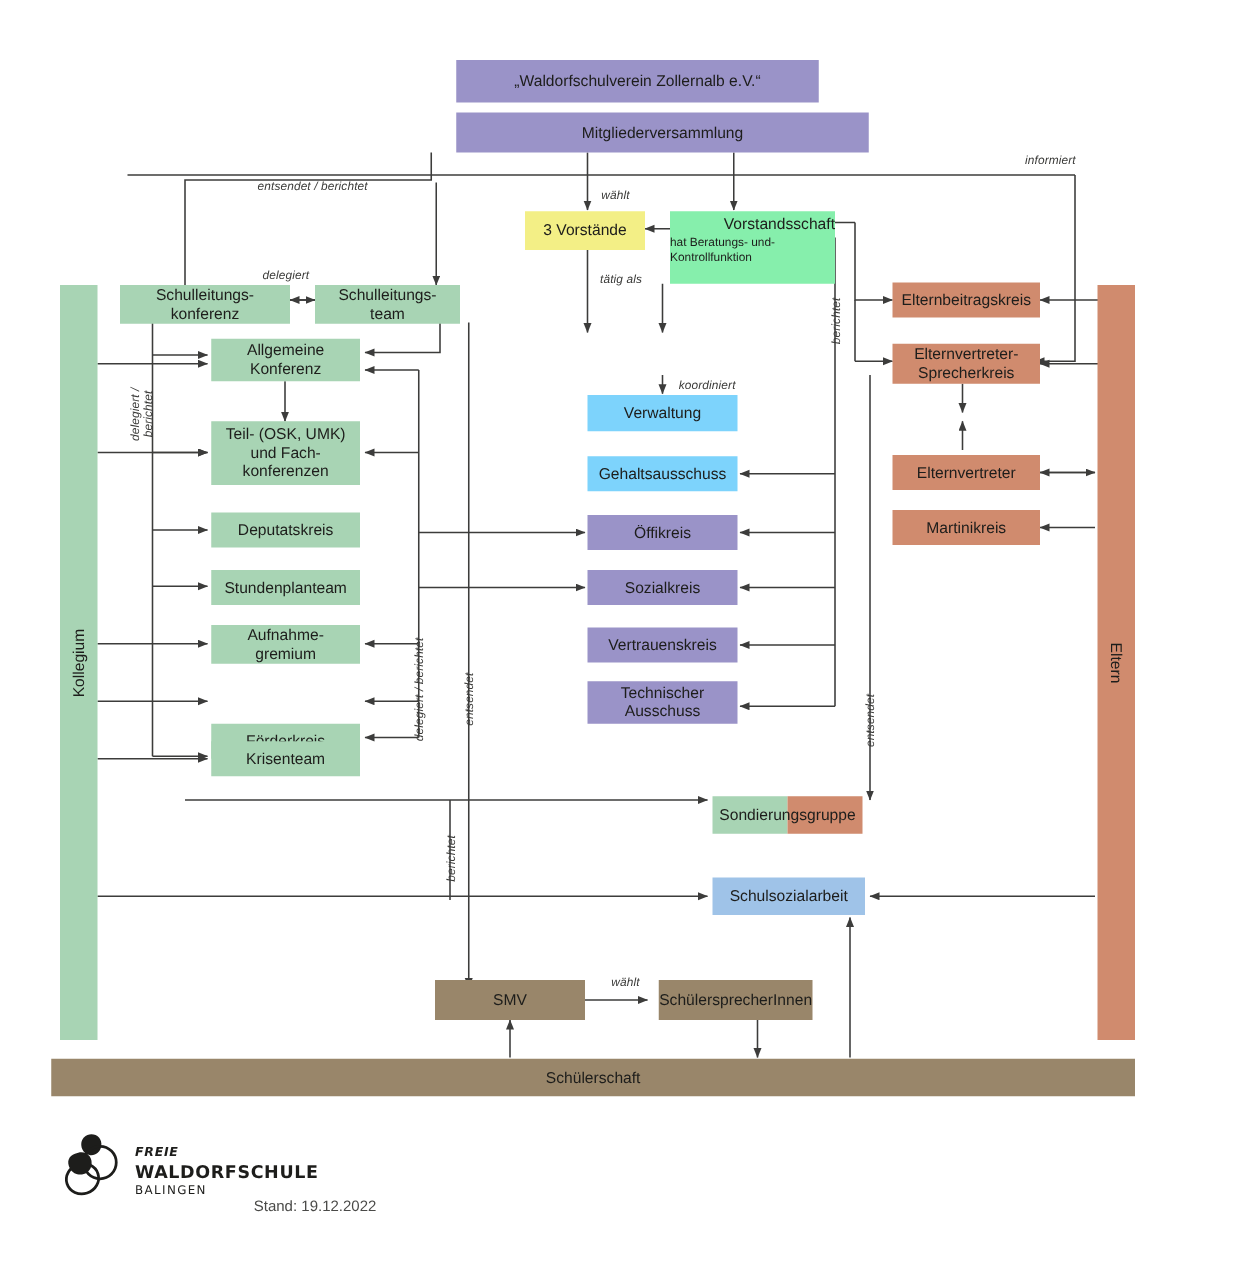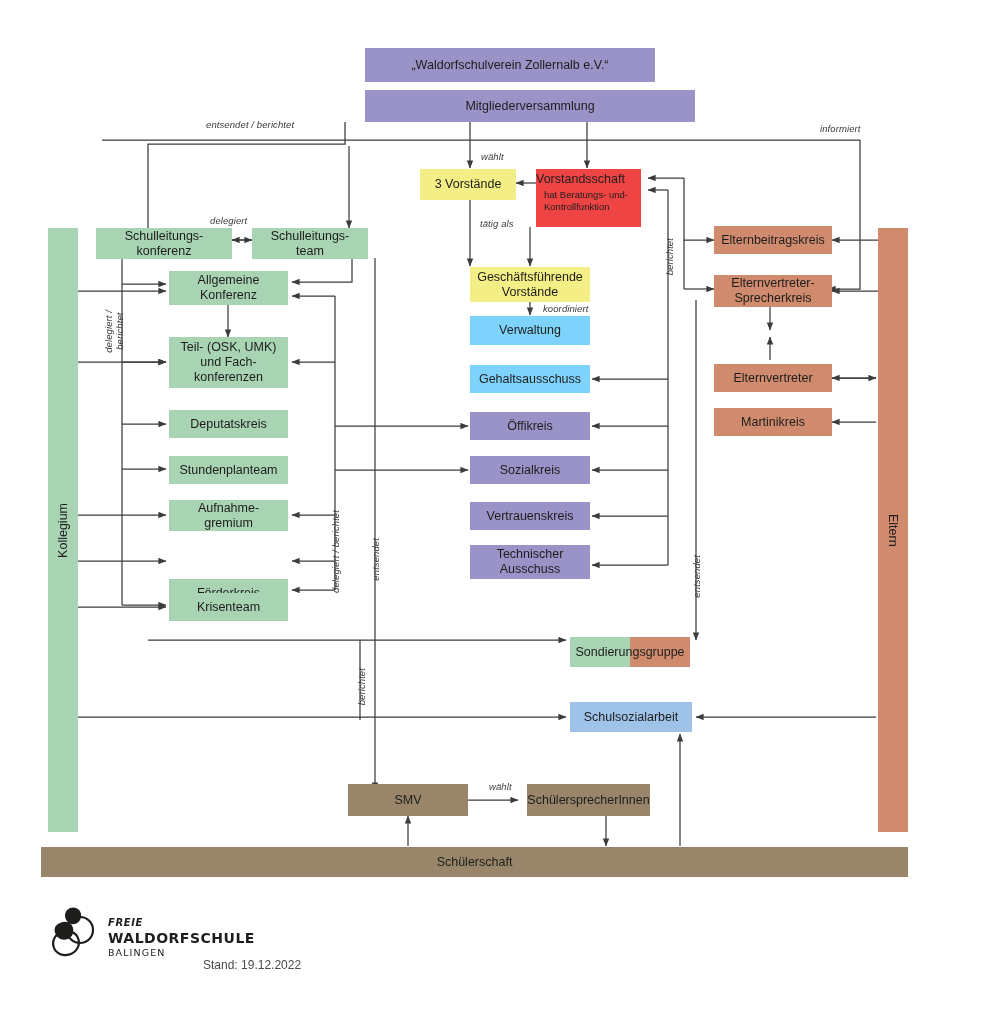--- a/index.html
+++ b/index.html
@@ -197,28 +197,26 @@
       <path d="M680,846 L680,734" marker-end="url(#ah)"></path>
     </g>
   </svg>
 
   <div class="node" style="left:365px;top:48px;width:290px;height:34px;background:#9a93c8;">„Waldorfschulverein Zollernalb e.V.“</div>
 
   <div class="node" style="left:365px;top:90px;width:330px;height:32px;background:#9a93c8;">Mitgliederversammlung</div>
 
   <div class="node" style="left:420px;top:169px;width:96px;height:31px;background:#f3ef86;">3 Vorstände</div>
 
-  <div style="position:absolute;left:536px;top:169px;width:105px;height:58px;background:#ef4444;box-sizing:border-box;display:flex;flex-direction:column;align-items:flex-start;justify-content:flex-start;padding-top:3px;">
+  <div style="position:absolute;left:536px;top:169px;width:132px;height:58px;background:#86efac;box-sizing:border-box;display:flex;flex-direction:column;align-items:flex-end;justify-content:flex-start;padding-top:3px;">
     <div style="font-size:12.5px;color:#1d1d1b;">Vorstandsschaft</div>
     <div style="font-size:9.5px;color:#1d1d1b;line-height:1.25;white-space:pre-line;text-align:left;width:100%;padding-left:8px;margin-top:3px;">hat Beratungs- und-
 Kontrollfunktion</div>
   </div>
 
-  <div class="node" style="left:470px;top:267px;width:120px;height:35px;background:#f3ef86;">Geschäftsführende
-Vorstände</div>
 
   <div class="node" style="left:470px;top:316px;width:120px;height:29px;background:#7dd3fc;">Verwaltung</div>
 
   <div class="node" style="left:96px;top:228px;width:136px;height:31px;background:#a8d4b4;">Schulleitungs-
 konferenz</div>
 
   <div class="node" style="left:252px;top:228px;width:116px;height:31px;background:#a8d4b4;">Schulleitungs-
 team</div>
 
   <div class="node" style="left:169px;top:271px;width:119px;height:34px;background:#a8d4b4;">Allgemeine
@@ -274,21 +272,21 @@
   <div class="bar-v vrl" style="left:48px;top:228px;width:30px;height:604px;background:#a8d4b4;">
     <span>Kollegium</span>
   </div>
 
   <div class="bar-v vlr" style="left:878px;top:228px;width:30px;height:604px;background:#d08b6e;">
     <span>Eltern</span>
   </div>
 
   <div class="node" style="left:41px;top:847px;width:867px;height:30px;background:#99866a;">Schülerschaft</div>
 
-  <div class="edge-label" style="left:206px;top:119px;">entsendet / berichtet</div>
+  <div class="edge-label" style="left:206px;top:144px;">entsendet / berichtet</div>
 
   <div class="edge-label" style="left:820px;top:123px;">informiert</div>
 
   <div class="edge-label" style="left:210px;top:215px;">delegiert</div>
 
   <div class="edge-label" style="left:481px;top:151px;">wählt</div>
 
   <div class="edge-label" style="left:480px;top:218px;">tätig als</div>
 
   <div class="edge-label" style="left:543px;top:303px;">koordiniert</div>

